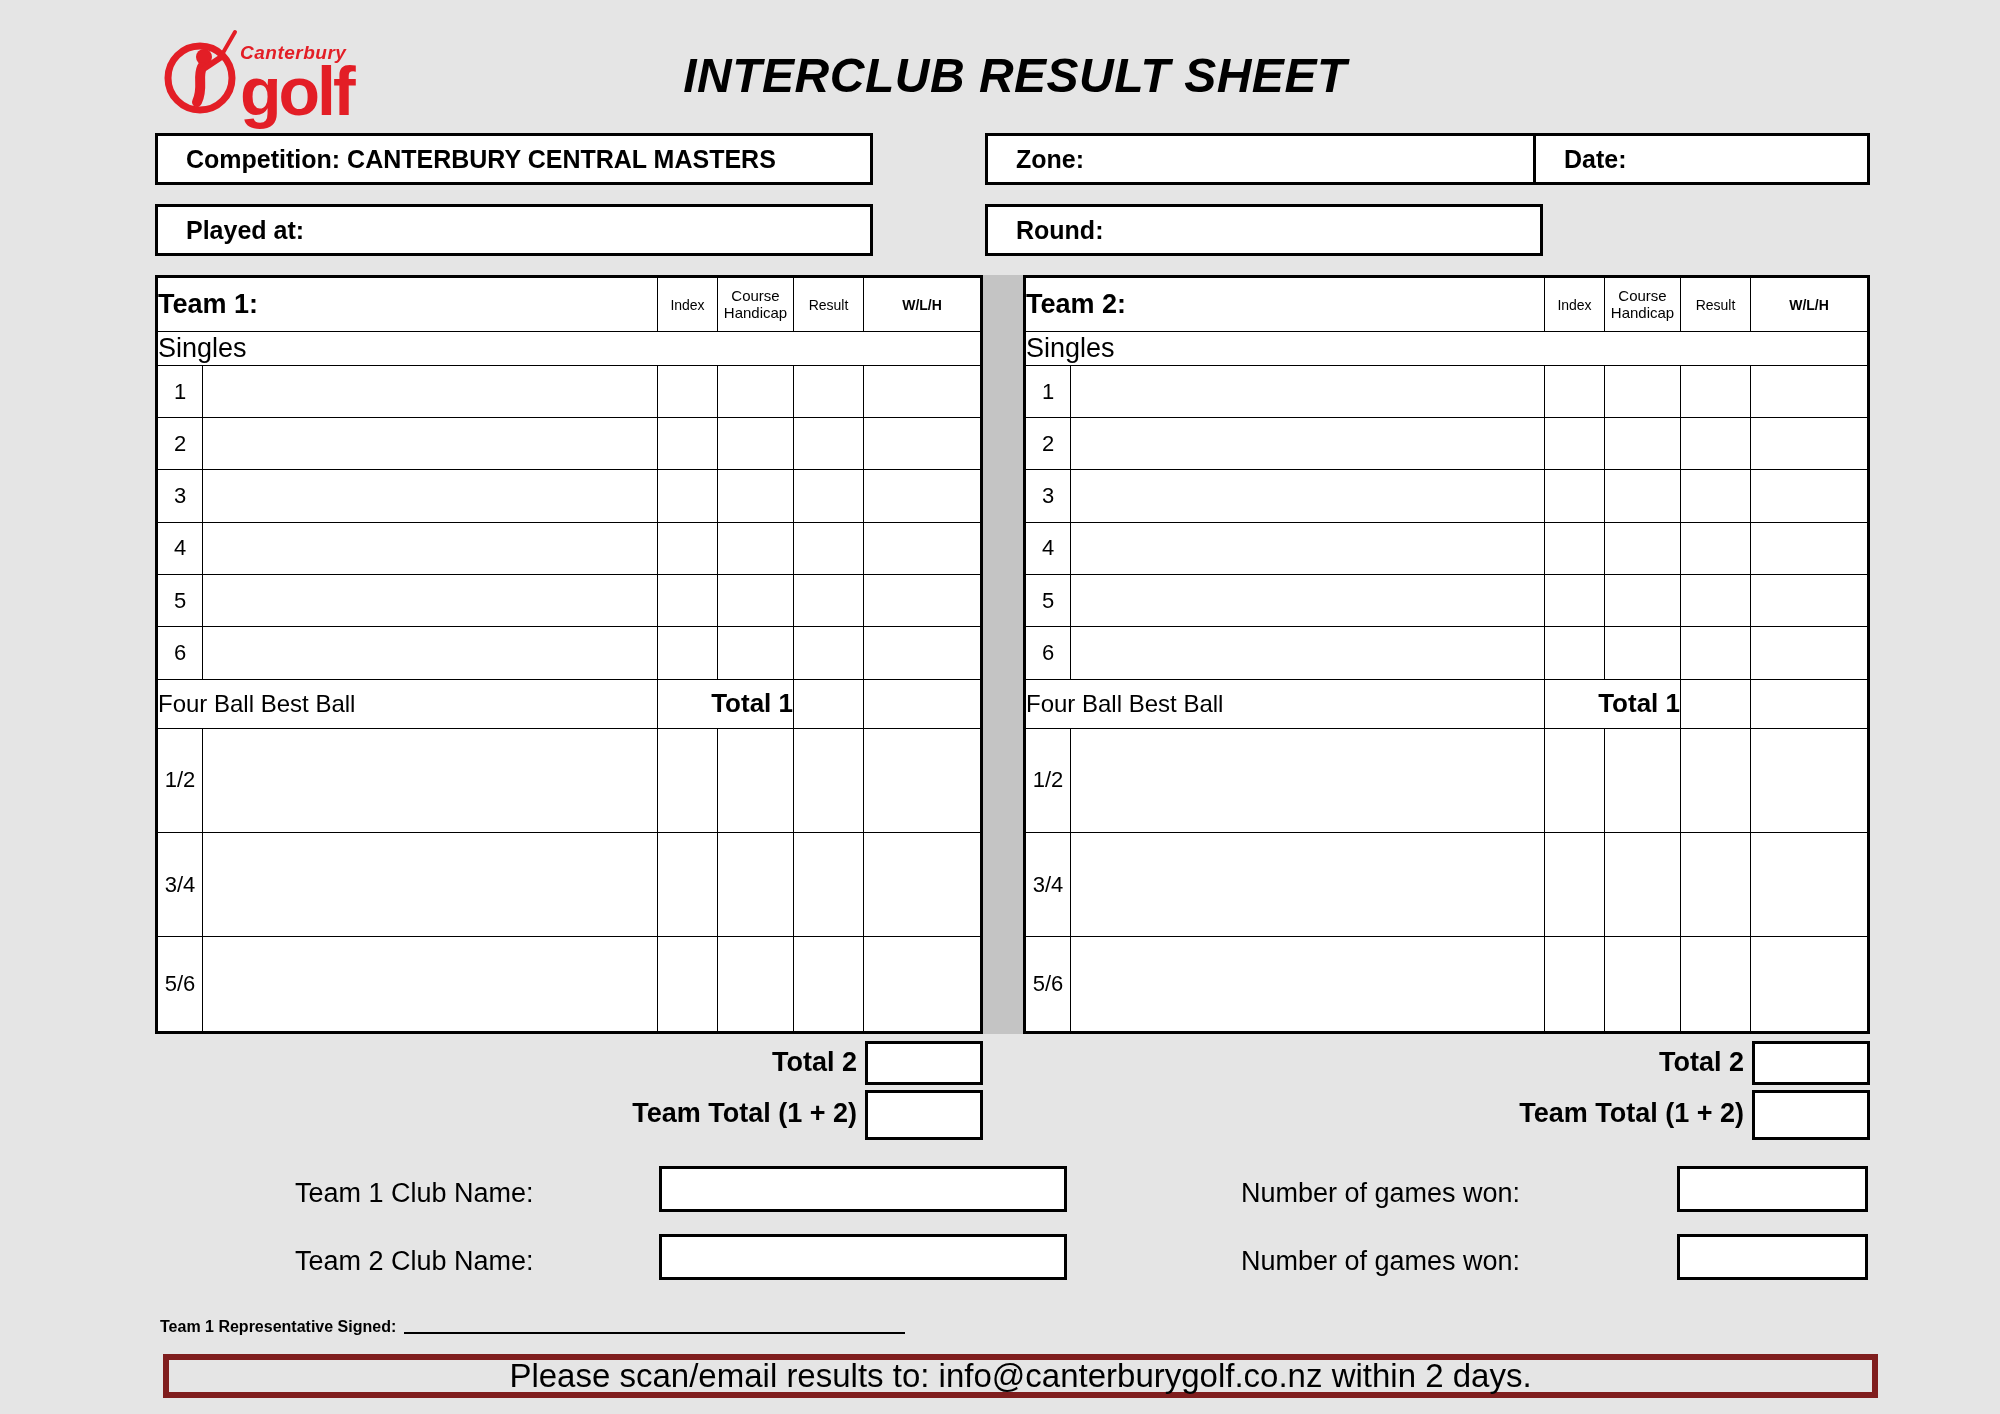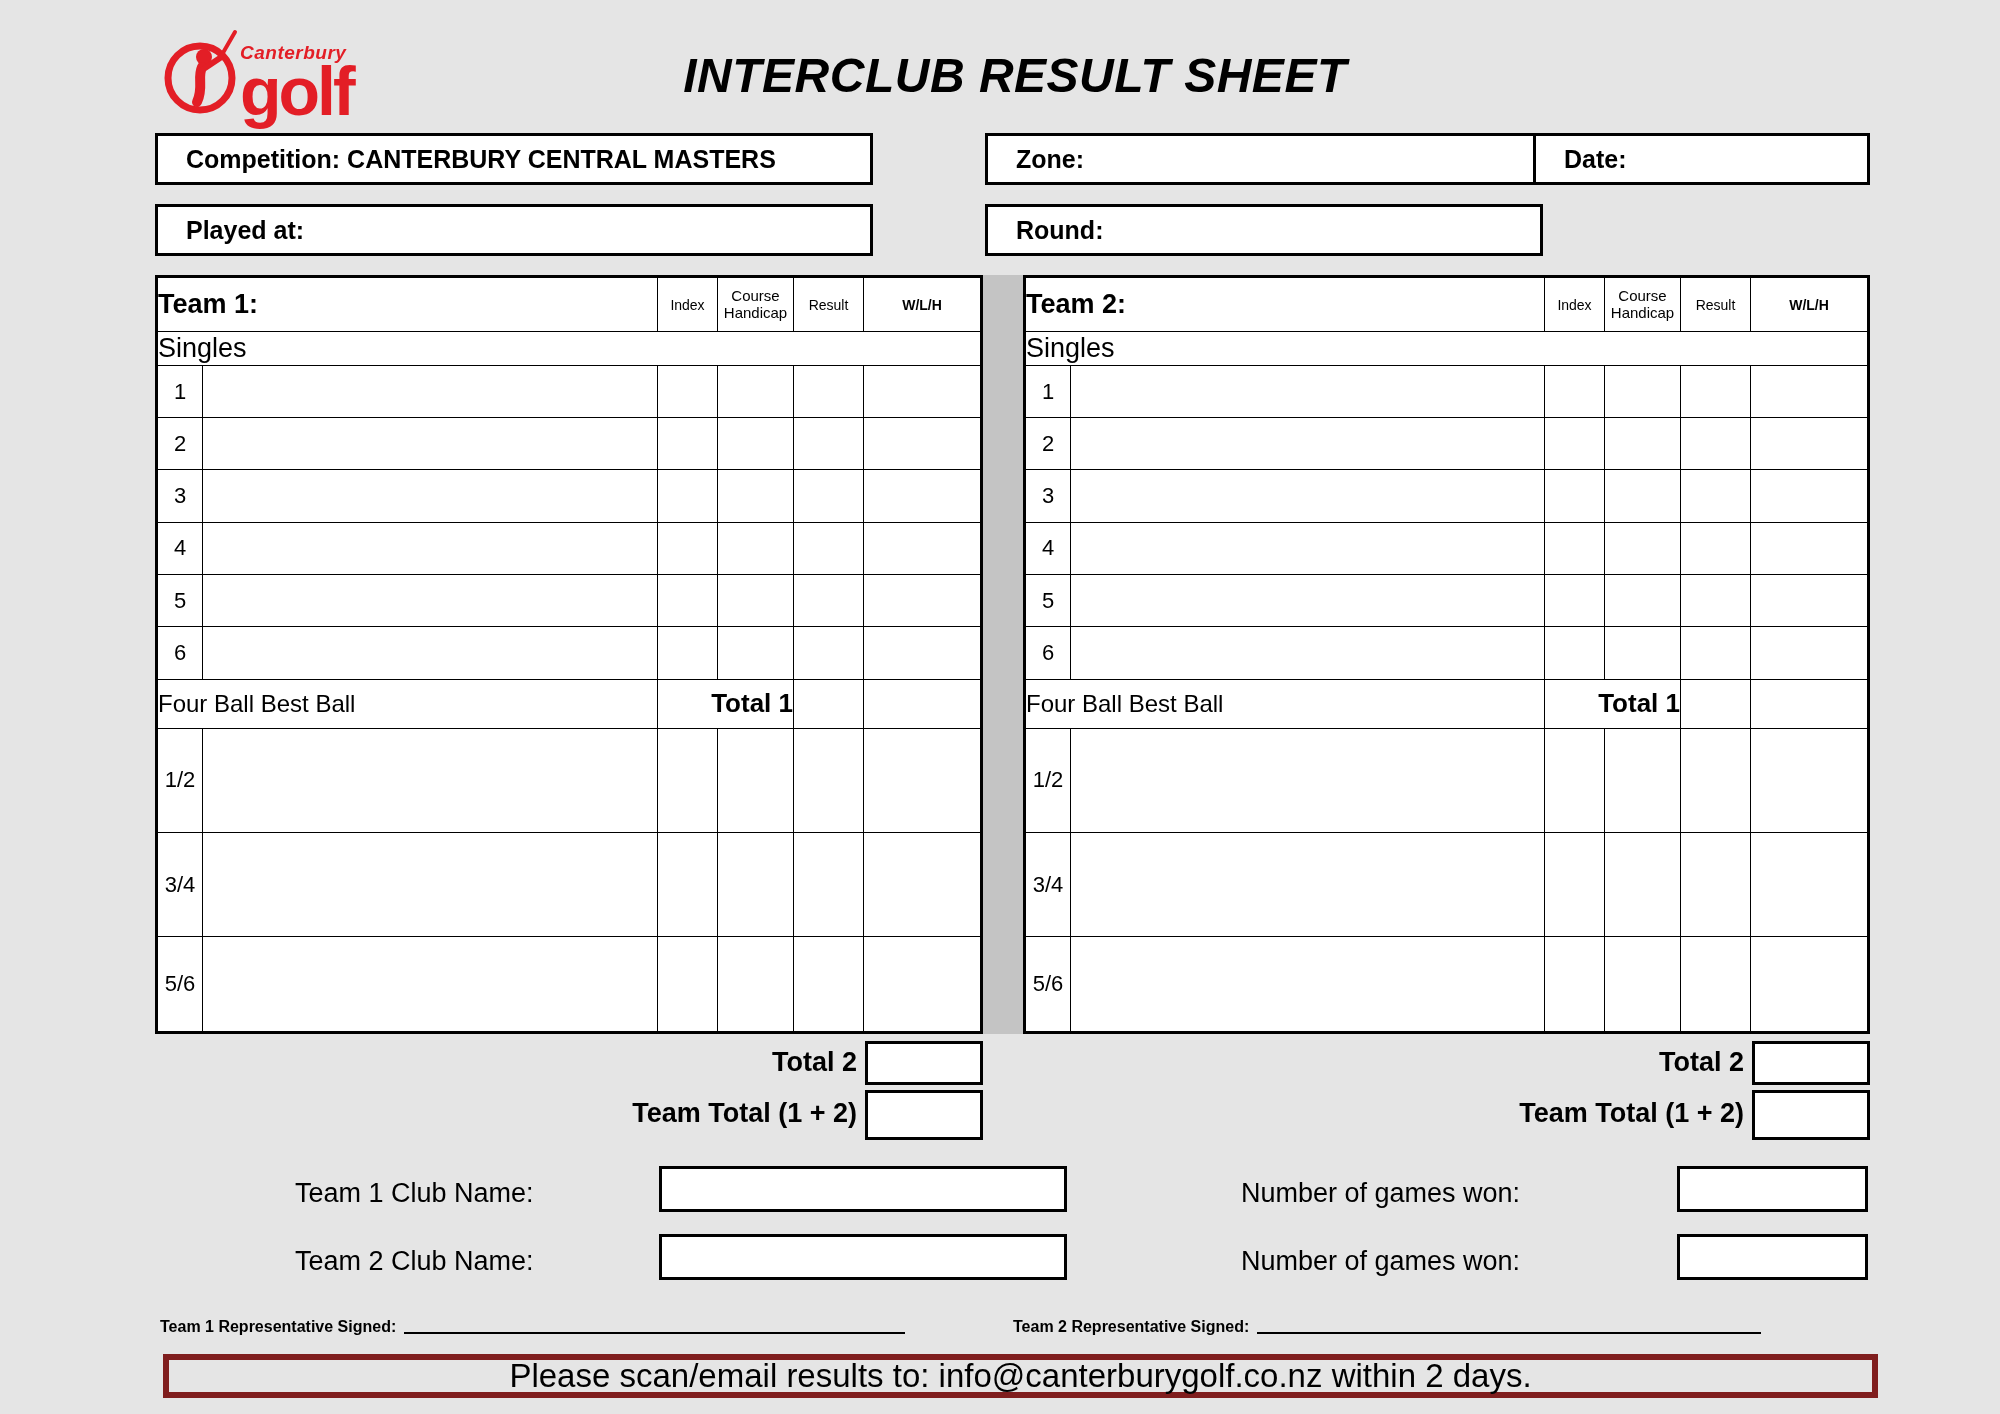--- a/index.html
+++ b/index.html
@@ -318,20 +318,16 @@
 
   <div class="plain-label" style="left:295px; top:1246px;">Team 2 Club Name:</div>
   <div class="input-box" style="left:659px; top:1234px; width:408px; height:46px;"></div>
   <div class="plain-label" style="left:1241px; top:1246px;">Number of games won:</div>
   <div class="input-box" style="left:1677px; top:1234px; width:191px; height:46px;"></div>
 
   <div class="sig-row" style="left:160px; top:1308px; width:745px;">
     <span class="sig-label">Team 1 Representative Signed:</span>
     <div class="sig-line"></div>
   </div>
-  <div class="sig-row" style="left:1013px; top:1308px; width:748px;">
-    <span class="sig-label">Team 2 Representative Signed:</span>
-    <div class="sig-line"></div>
-  </div>
 
   <div class="note-bar">Please scan/email results to: info@canterburygolf.co.nz within 2 days.</div>
 
 </div>
 
 </body></html>

